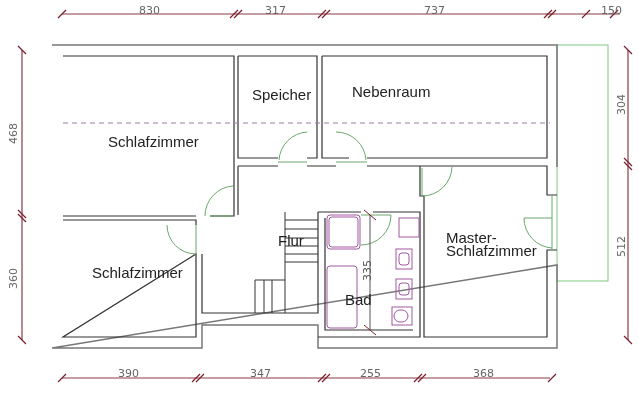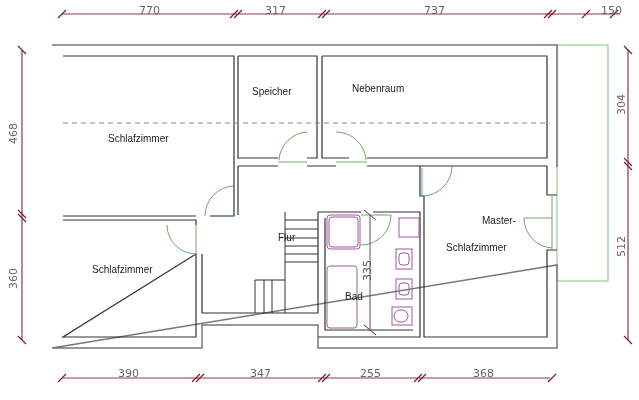--- a/index.html
+++ b/index.html
@@ -1,18 +1,18 @@
 <!DOCTYPE html>
 <html><head>
 <meta charset="utf-8">
 <style>
   html, body { margin: 0; padding: 0; background: #ffffff; }
   body { width: 639px; height: 400px; overflow: hidden; position: relative; font-family: "Liberation Sans", sans-serif; }
   #plan { position: absolute; left: 0; top: 0; width: 639px; height: 400px; }
-  .label { position: absolute; font-family: "Liberation Sans", sans-serif; font-size: 10px; color: #222; white-space: nowrap; }
+  .label { position: absolute; font-family: "Liberation Sans", sans-serif; font-size: 15px; color: #222; white-space: nowrap; }
   .dim { position: absolute; font-family: "DejaVu Sans", sans-serif; font-size: 11px; color: #666; white-space: nowrap; }
   .dim.v { transform: rotate(-90deg); transform-origin: center center; }
 </style>
 </head>
 <body>
 
 <svg id="plan" viewBox="0 0 639 400" xmlns="http://www.w3.org/2000/svg">
 
   <g fill="none" stroke="#7fc77f" stroke-width="1">
     <rect x="557" y="45" width="51" height="236"></rect>
@@ -97,24 +97,24 @@
     <path d="M624,46 L632,54 M624,158 L632,166 M624,162 L632,170 M624,336 L632,344"></path>
   </g>
 </svg>
 
 <div class="label" style="left:108px; top:133px;">Schlafzimmer</div>
 <div class="label" style="left:92px; top:264px;">Schlafzimmer</div>
 <div class="label" style="left:252px; top:86px;">Speicher</div>
 <div class="label" style="left:352px; top:83px;">Nebenraum</div>
 <div class="label" style="left:230px; top:232px;margin-left:48px;">Flur</div>
 <div class="label" style="left:345px; top:291px;">Bad</div>
-<div class="label" style="left:446px; top:215px;margin-left:36px;">Master-</div>
+<div class="label" style="left:446px; top:229px;">Master-</div>
 <div class="label" style="left:446px; top:242px;">Schlafzimmer</div>
 
-<div class="dim" style="left:139px; top:4px;">770</div>
+<div class="dim" style="left:139px; top:4px;">830</div>
 <div class="dim" style="left:265px; top:4px;">317</div>
 <div class="dim" style="left:424px; top:4px;">737</div>
 <div class="dim" style="left:572px; top:4px;margin-left:29px;">150</div>
 
 <div class="dim" style="left:118px; top:367px;">390</div>
 <div class="dim" style="left:250px; top:367px;">347</div>
 <div class="dim" style="left:360px; top:367px;">255</div>
 <div class="dim" style="left:473px; top:367px;">368</div>
 
 <div class="dim v" style="left:3px; top:127px;">468</div>

